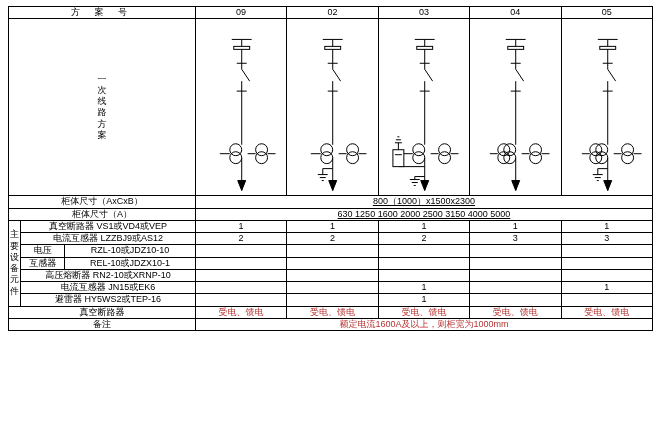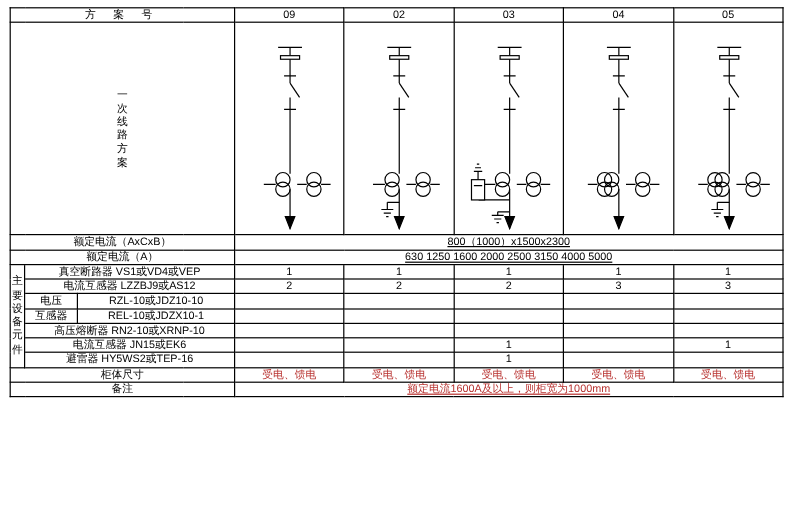--- a/index.html
+++ b/index.html
@@ -80,21 +80,20 @@
     text-decoration: underline;
   }
   .loop-name {
     font-size: 9.5px;
     color: #b8312f;
     margin-left: 29px;
   }
   .remark {
     font-size: 9.5px;
     color: #b8312f;
-    text-decoration: underline;
   }
   .small-num { font-size: 9px; }
 </style>
 </head>
 <body>
 
 <div id="sheet">
 
   <table class="grid">
     <colgroup>
@@ -288,26 +287,26 @@
             <line x1="36" y1="150" x2="36" y2="156"></line>
             <line x1="31" y1="156" x2="41" y2="156"></line>
             <line x1="33" y1="159" x2="39" y2="159"></line>
             <line x1="35" y1="162" x2="37" y2="162"></line>
           </g>
         </svg>
       </td>
     </tr>
 
     <tr>
-      <td colspan="4" class="rowlabel">额定电流（AxCxB）</td>
+      <td colspan="4" class="rowlabel">柜体尺寸（AxCxB）</td>
       <td colspan="5" class="merged-center">800（1000）x1500x2300</td>
     </tr>
 
     <tr>
-      <td colspan="4" class="rowlabel">额定电流（A）</td>
+      <td colspan="4" class="rowlabel">柜体尺寸（A）</td>
       <td colspan="5" class="merged-center">630 1250 1600 2000 2500 3150 4000 5000</td>
     </tr>
 
     <tr>
       <td rowspan="7" class="sidecol">
         <span>主</span>
         <span>要</span>
         <span>设</span>
         <span>备</span>
         <span>元</span>
@@ -371,21 +370,21 @@
     <tr>
       <td colspan="3" class="rowlabel-left">避雷器 HY5WS2或TEP-16</td>
       <td class="small-num"></td>
       <td class="small-num"></td>
       <td class="small-num">1</td>
       <td class="small-num"></td>
       <td class="small-num"></td>
     </tr>
 
     <tr>
-      <td colspan="4" class="rowlabel">柜体尺寸</td>
+      <td colspan="4" class="rowlabel">真空断路器</td>
       <td class="loop-name">受电、馈电</td>
       <td class="loop-name">受电、馈电</td>
       <td class="loop-name">受电、馈电</td>
       <td class="loop-name">受电、馈电</td>
       <td class="loop-name">受电、馈电</td>
     </tr>
 
     <tr>
       <td colspan="4" class="rowlabel">备注</td>
       <td colspan="5" class="remark">额定电流1600A及以上，则柜宽为1000mm</td>

